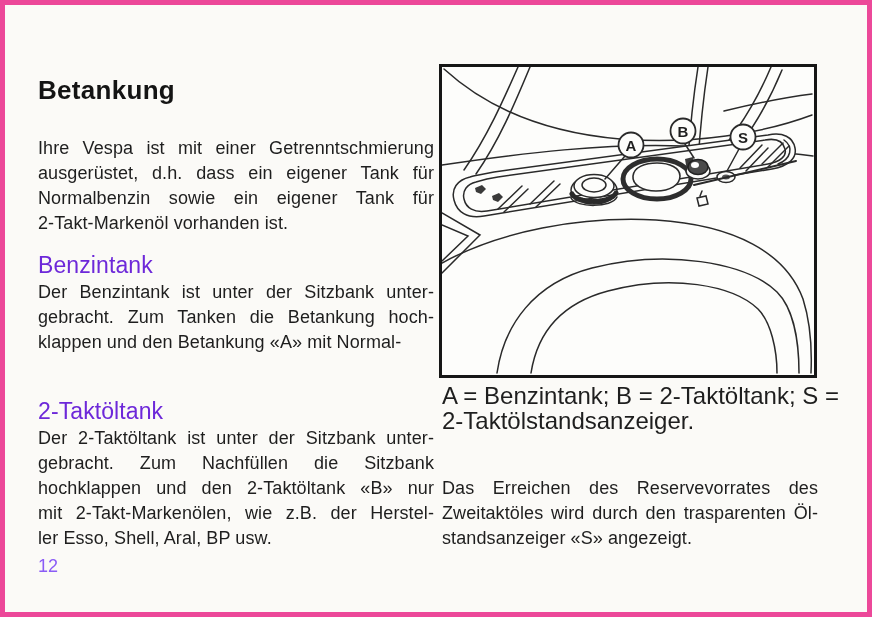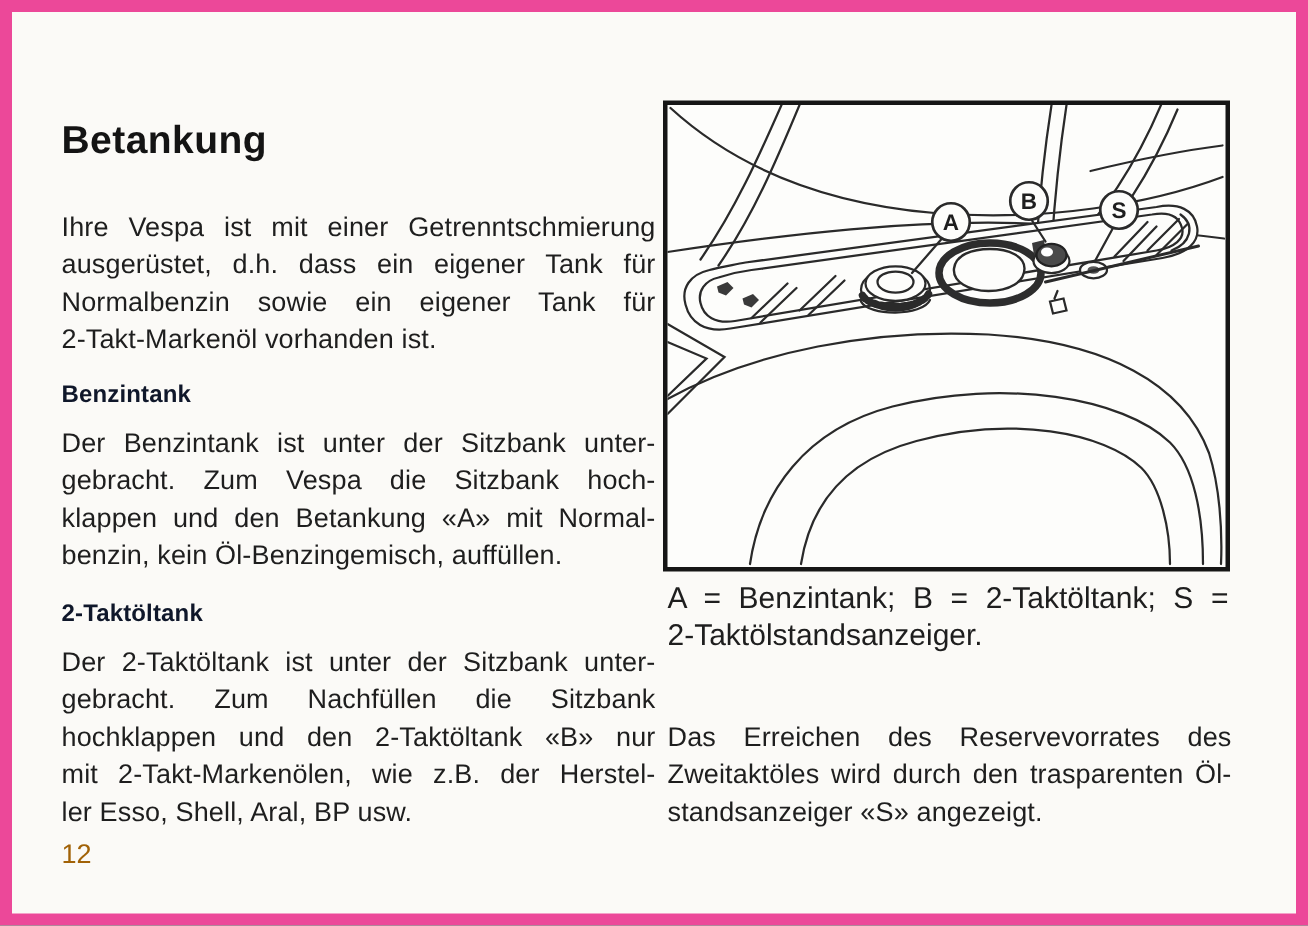--- a/index.html
+++ b/index.html
@@ -1,37 +1,37 @@
 <!DOCTYPE html>
 <html><head>
 <meta charset="utf-8">
 <style>
   html,body { margin:0; padding:0; background:#555; }
   .page {
     position:relative;
     width:872px; height:617px;
     box-sizing:border-box;
     background:#fbfaf7;
-    border:8px solid #ec4899;
+    border:5px solid #ec4899;
     overflow:hidden;
     font-family:"Liberation Sans","DejaVu Sans",sans-serif;
     color:#1e1e1e;
   }
   .abs { position:absolute; }
   .title {
     font-size:26px; font-weight:bold; letter-spacing:0.3px; color:#141414;
   }
   .heading {
-    font-size:16px; font-weight:bold; color:#0f172a; letter-spacing:0.1px;
+    font-size:23px; font-weight:normal; color:#6d28d9; letter-spacing:0.1px;
   }
   .para { font-size:18px; line-height:25px; letter-spacing:0.1px; }
   .jline { text-align:justify; text-align-last:justify; white-space:nowrap; }
   .para .jline:last-child, .caption .jline:last-child { text-align-last:left; }
-  .caption { font-size:20px; line-height:24.5px; }
-  .page-number { font-size:18px; color:#a16207; }
+  .caption { font-size:24px; line-height:24.5px; }
+  .page-number { font-size:18px; color:#8b5cf6; }
   .figure-box {
     box-sizing:content-box;
     border:3px solid #161616;
     background:#fdfdfb;
   }
   svg { display:block; }
 </style>
 </head>
 <body>
 
@@ -43,23 +43,22 @@
       <div class="jline">Ihre Vespa ist mit einer Getrenntschmierung</div>
       <div class="jline">ausgerüstet, d.h. dass ein eigener Tank für</div>
       <div class="jline">Normalbenzin sowie ein eigener Tank für</div>
       <div class="jline">2-Takt-Markenöl vorhanden ist.</div>
     </div>
 
   <h2 class="abs heading" style="left:33px; top:247px; margin:0;">Benzintank</h2>
 
   <div class="abs para" style="left:33px; top:275px; width:396px;">
       <div class="jline">Der Benzintank ist unter der Sitzbank unter-</div>
-      <div class="jline">gebracht. Zum Vespa die Sitzbank hoch-</div>
+      <div class="jline">gebracht. Zum Tanken die Betankung hoch-</div>
       <div class="jline">klappen und den Betankung «A» mit Normal-</div>
-      <div class="jline">benzin, kein Öl-Benzingemisch, auffüllen.</div>
     </div>
 
   <h2 class="abs heading" style="left:33px; top:393px; margin:0;">2-Taktöltank</h2>
 
   <div class="abs para" style="left:33px; top:421px; width:396px;">
       <div class="jline">Der 2-Taktöltank ist unter der Sitzbank unter-</div>
       <div class="jline">gebracht. Zum Nachfüllen die Sitzbank</div>
       <div class="jline">hochklappen und den 2-Taktöltank «B» nur</div>
       <div class="jline">mit 2-Takt-Markenölen, wie z.B. der Herstel-</div>
       <div class="jline">ler Esso, Shell, Aral, BP usw.</div>

